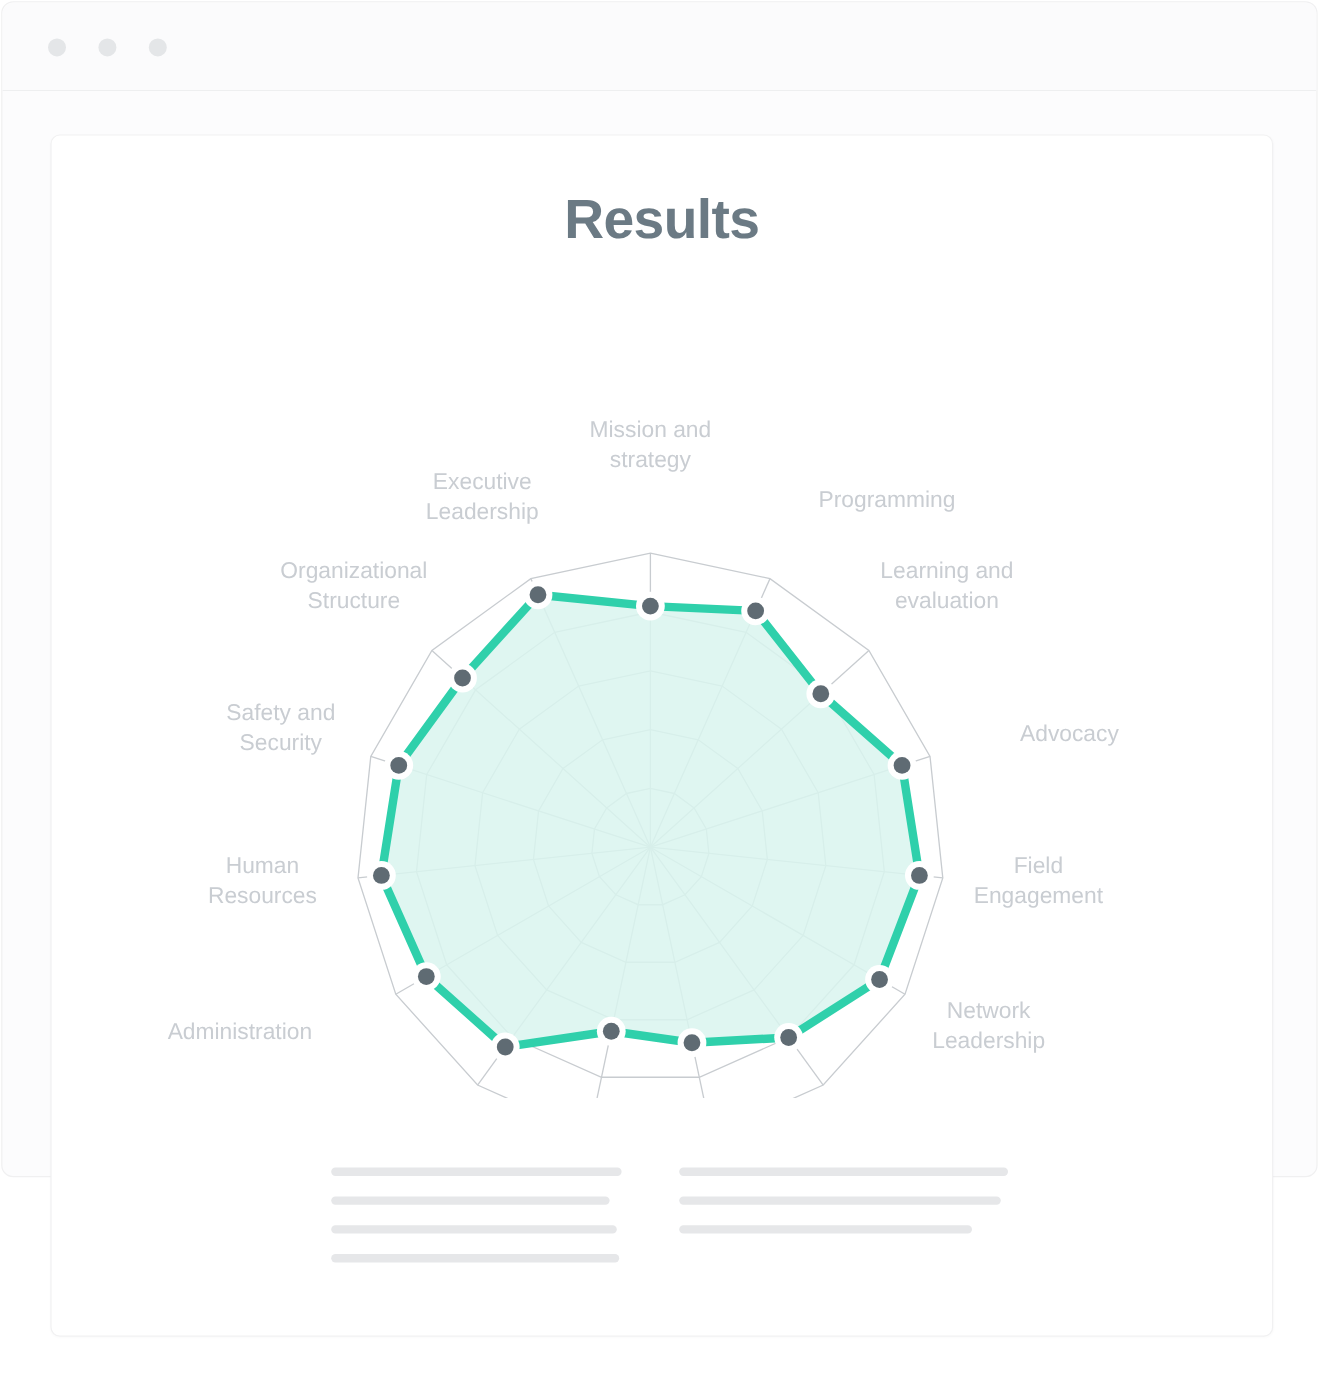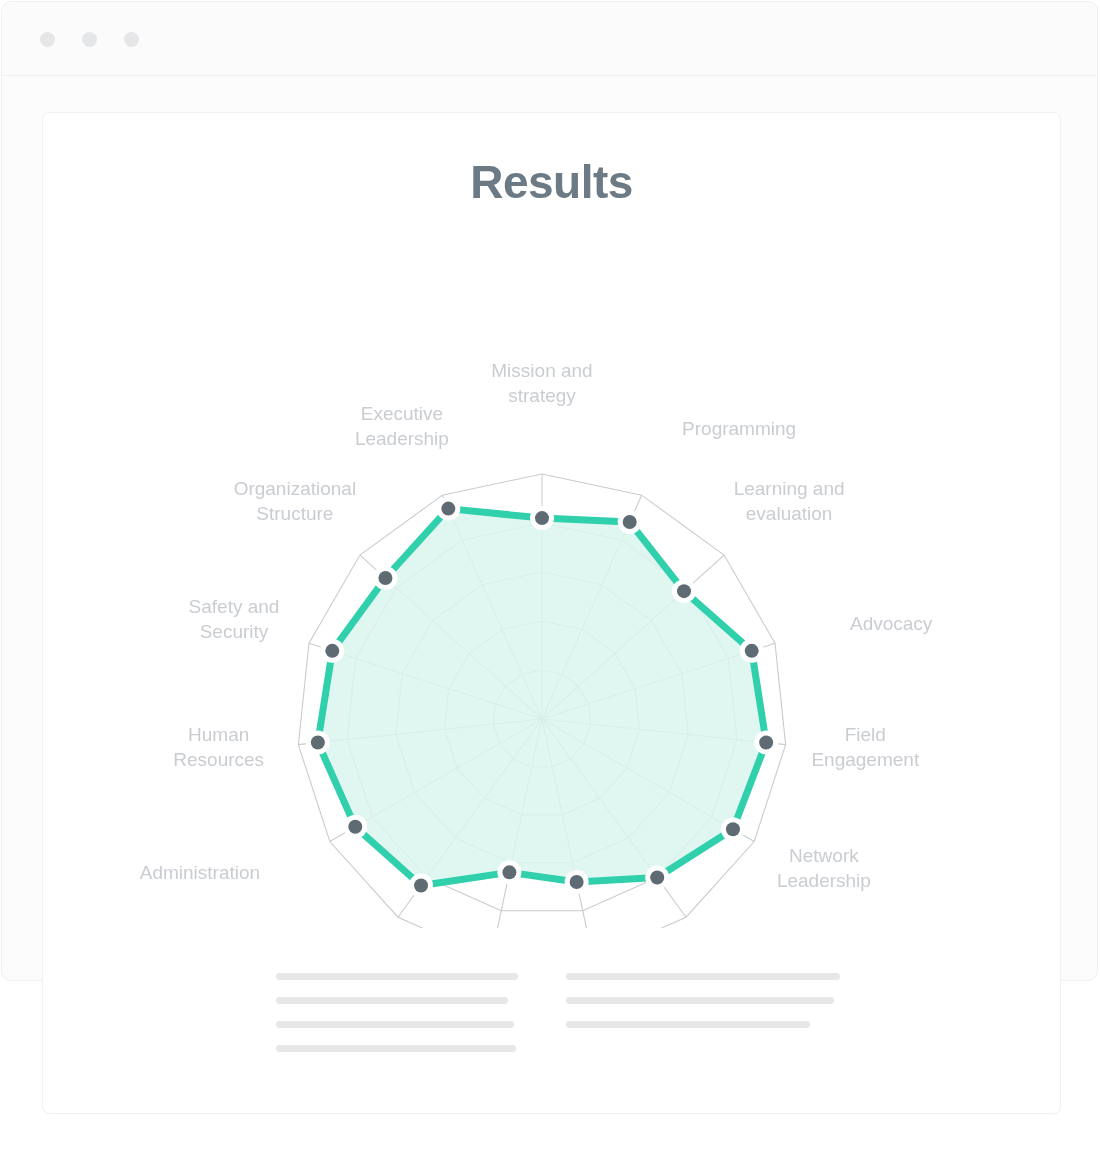--- a/index.html
+++ b/index.html
@@ -75,21 +75,21 @@
     text-align: center;
     font-size: 46px;
     font-weight: bold;
     color: #6b7a84;
     letter-spacing: -0.5px;
   }
 
   .chart-wrap {
     position: absolute;
     left: 0;
-    top: 125px;
+    top: 112px;
     width: 100%;
     height: 690px;
   }
   .chart-wrap svg { display: block; }
 
   .axis-label {
     font-family: "Liberation Sans", sans-serif;
     font-size: 19px;
     fill: #c9cdd2;
   }

